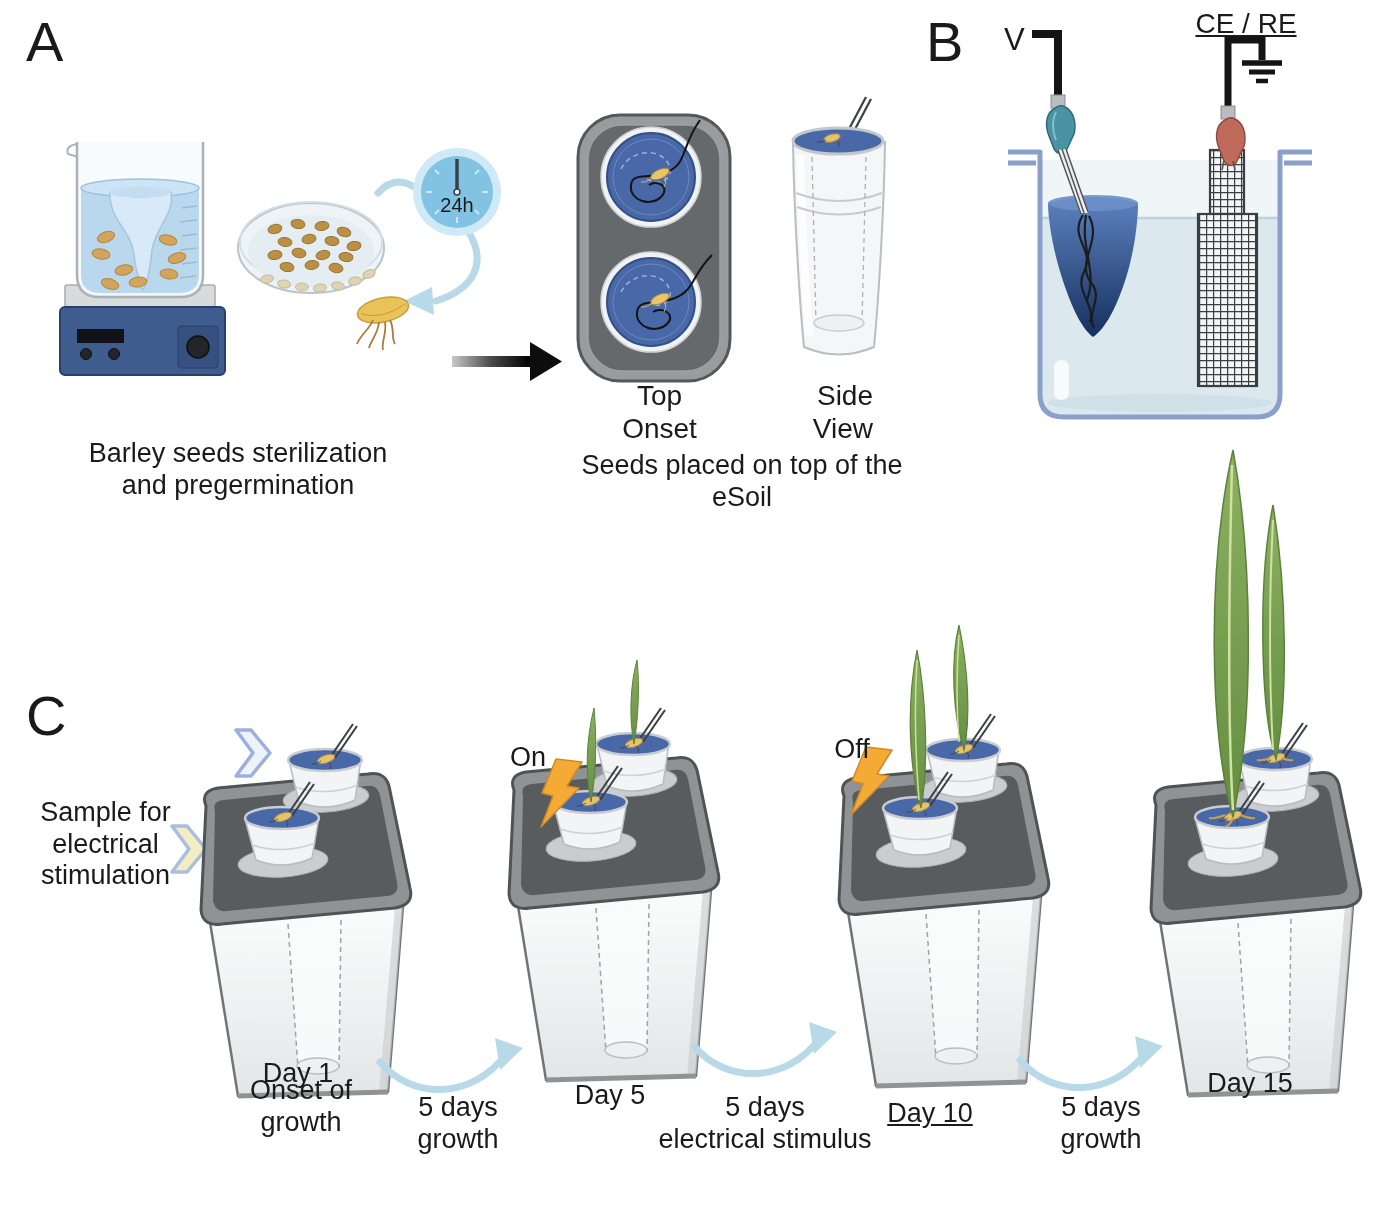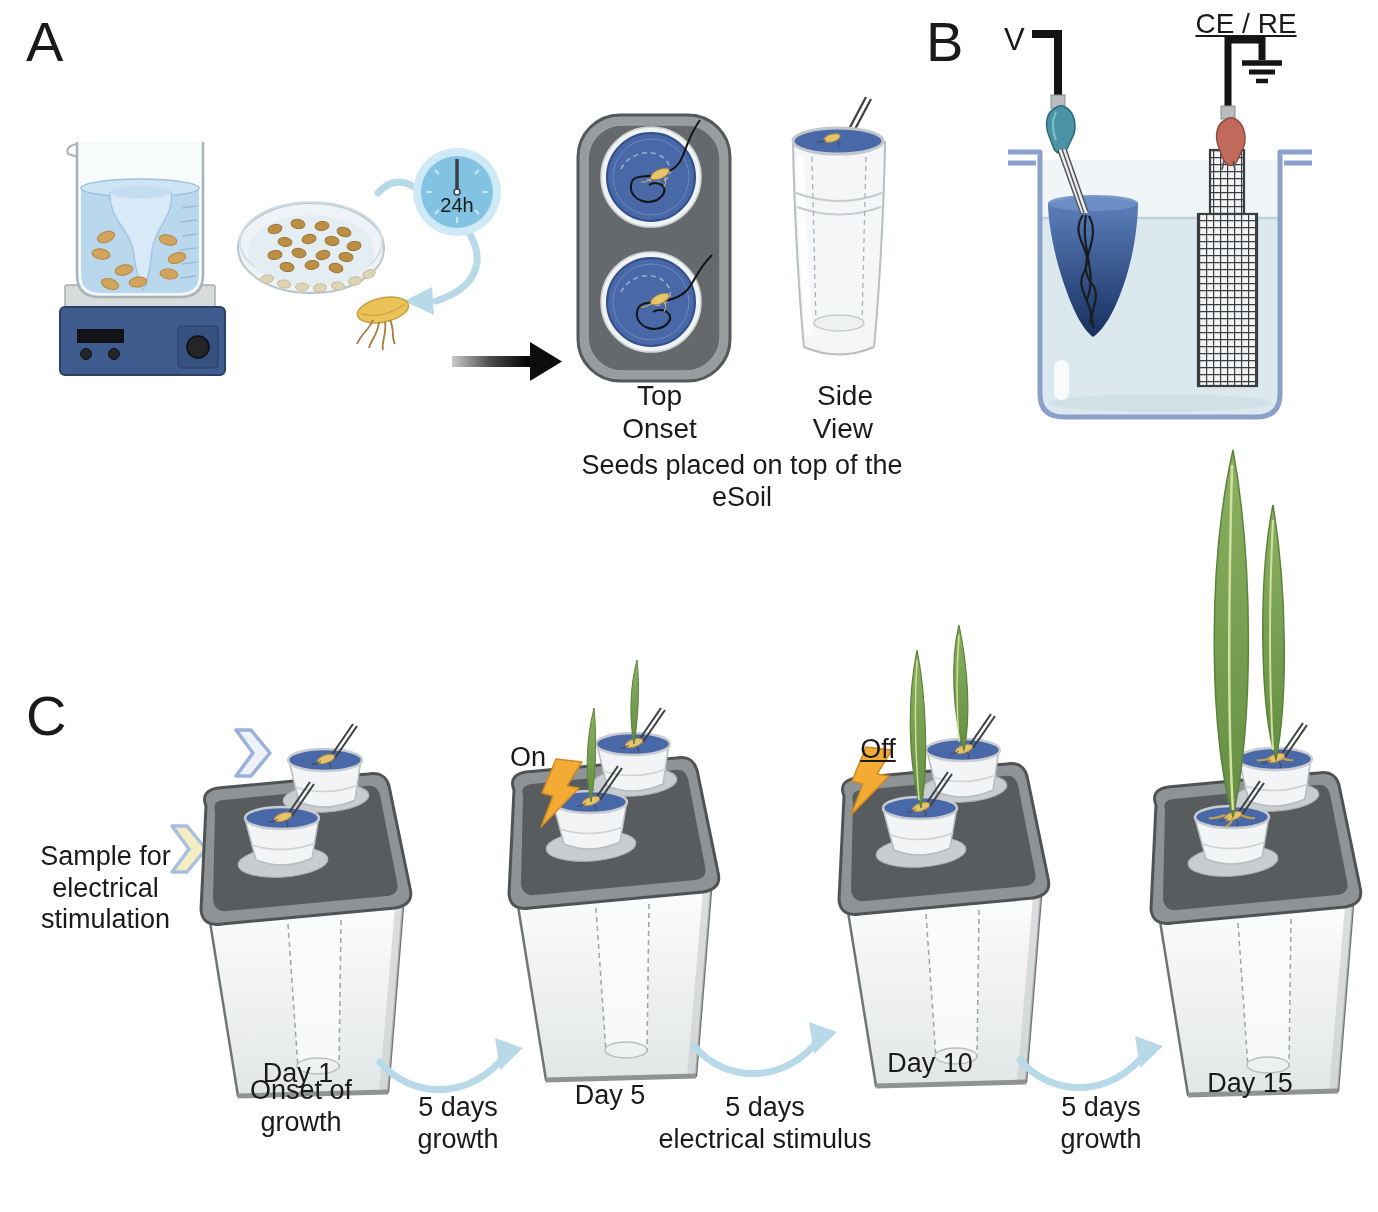--- a/index.html
+++ b/index.html
@@ -219,20 +219,22 @@
     <path d="M 13 57 C 14 130 20 222 24 262 Q 59 277 94 262 C 98 222 104 130 105 57 Z" fill="#f4f6f7" stroke="#b9bec1" stroke-width="2"></path>
     <path d="M 20 70 C 22 140 26 210 29 250" stroke="#ffffff" stroke-width="8" opacity="0.8" fill="none"></path>
     <path d="M 16 108 Q 59 124 102 108 M 17 122 Q 59 137 101 122" stroke="#c6cbce" stroke-width="2" fill="none"></path>
     <path d="M 32 72 L 36 238 M 86 72 L 82 238" stroke="#aab0b3" stroke-width="1.3" stroke-dasharray="5 4" fill="none"></path>
     <ellipse cx="59" cy="238" rx="25" ry="8" fill="#eef0f1" stroke="#c6cbce" stroke-width="1.5"></ellipse>
     <ellipse cx="58" cy="56" rx="45" ry="13" fill="#4868a8" stroke="#c2c7cb" stroke-width="3"></ellipse>
     <ellipse cx="52" cy="53" rx="8.5" ry="3.8" fill="#e5c36a" stroke="#a8854a" transform="rotate(-15 52 53)"></ellipse>
     <path d="M 46 55 q -5 3 -9 2 M 58 56 q 2 3 0 6" stroke="#3b3e40" stroke-width="0.8" fill="none"></path>
   </svg>
 
+  <div class="abs cap t27" style="left:88px; top:438px; width:300px;">Barley seeds sterilization
+and pregermination</div>
   <div class="abs cap t28" style="left:597px; top:380px; width:125px;">Top
 Onset</div>
   <div class="abs cap t28" style="left:748px; top:380px; width:125px;text-align:right;">Side
 View</div>
   <div class="abs cap t27" style="left:562px; top:450px; width:360px;">Seeds placed on top of the
 eSoil</div>
 
   <div class="abs panel-letter" style="left:926px; top:14px;">B</div>
   <div class="abs" style="left:1004px; top:22px; font-size:31px;">V</div>
   <div class="abs cap" style="left:1186px; top:8px; width:120px; font-size:28px;text-decoration:underline;">CE / RE</div>
@@ -276,21 +278,21 @@
     <path d="M 285 110 C 277 114 274 126 279 138 L 284 151 C 288 157 294 157 297 151 L 304 136 C 307 124 303 113 295 109 C 292 107 288 108 285 110 Z" fill="#c06a5c" stroke="#8f4a40" stroke-width="1.5"></path>
     <path d="M 284 150 L 282 160 M 293 151 L 295 160" stroke="#54575a" stroke-width="1.6"></path>
   </svg>
 
   <div class="abs panel-letter" style="left:26px; top:688px;">C</div>
 
   <svg class="abs" style="left:236px; top:730px;" width="34" height="46" viewBox="0 0 34 46">
     <polygon points="0,0 15,0 34,23 15,46 0,46 17,23" fill="#eef3fb" stroke="#9cb0de" stroke-width="3.5" stroke-linejoin="round"></polygon>
   </svg>
 
-  <div class="abs cap t27" style="left:18px; top:797px; width:175px;margin-top:44px;">Sample for
+  <div class="abs cap t27" style="left:18px; top:797px; width:175px;">Sample for
 electrical
 stimulation</div>
   <svg class="abs" style="left:172px; top:826px;" width="34" height="46" viewBox="0 0 34 46">
     <polygon points="0,0 15,0 34,23 15,46 0,46 17,23" fill="#f4edc4" stroke="#a9bfdf" stroke-width="3.5" stroke-linejoin="round"></polygon>
   </svg>
 
   <svg class="abs" style="left:190px; top:420px;" width="230" height="740" viewBox="0 0 230 740">
     <use href="#daybox" xlink:href="#daybox" y="320"></use>
   </svg>
 
@@ -317,27 +319,27 @@
     <path d="M 93 397 C 70 320 66 150 93 30 C 113 140 114 300 93 397 Z" fill="url(#leafGrad)" stroke="#5d813c" stroke-width="1.5"></path>
     <path d="M 93 390 Q 86 280 92 45" stroke="#d2e0a0" stroke-width="2.5" fill="none"></path>
     <g stroke="#c8a050" stroke-width="2" fill="none">
       <path d="M 85 395 q -10 4 -16 3 M 101 395 q 8 4 14 3 M 93 397 q -2 8 -8 10"></path>
       <path d="M 130 338 q -8 3 -13 2 M 142 338 q 6 3 11 2"></path>
     </g>
   </svg>
 
   <div class="abs cap t27" style="left:238px; top:1058px; width:120px;">Day 1</div>
   <div class="abs cap t27" style="left:550px; top:1080px; width:120px;">Day 5</div>
-  <div class="abs cap t27" style="left:870px; top:1048px; width:120px;">Day 10</div>
+  <div class="abs cap t27" style="left:870px; top:1098px; width:120px;text-decoration:underline;">Day 10</div>
   <div class="abs cap t27" style="left:1190px; top:1068px; width:120px;text-align:center;">Day 15</div>
   <div class="abs cap t27" style="left:226px; top:1075px; width:150px;">Onset of
 growth</div>
 
   <div class="abs cap t27" style="left:488px; top:742px; width:80px;">On</div>
-  <div class="abs cap t27" style="left:838px; top:734px; width:80px;text-decoration:underline;">Off</div>
+  <div class="abs cap t27" style="left:812px; top:734px; width:80px;">Off</div>
 
   <svg class="abs" style="left:374px; top:1024px;" width="150" height="80" viewBox="0 0 150 80">
     <use href="#curvedArrow" xlink:href="#curvedArrow"></use>
   </svg>
   <svg class="abs" style="left:688px; top:1008px;" width="150" height="80" viewBox="0 0 150 80">
     <use href="#curvedArrow" xlink:href="#curvedArrow"></use>
   </svg>
   <svg class="abs" style="left:1014px; top:1022px;" width="150" height="80" viewBox="0 0 150 80">
     <use href="#curvedArrow" xlink:href="#curvedArrow"></use>
   </svg>

